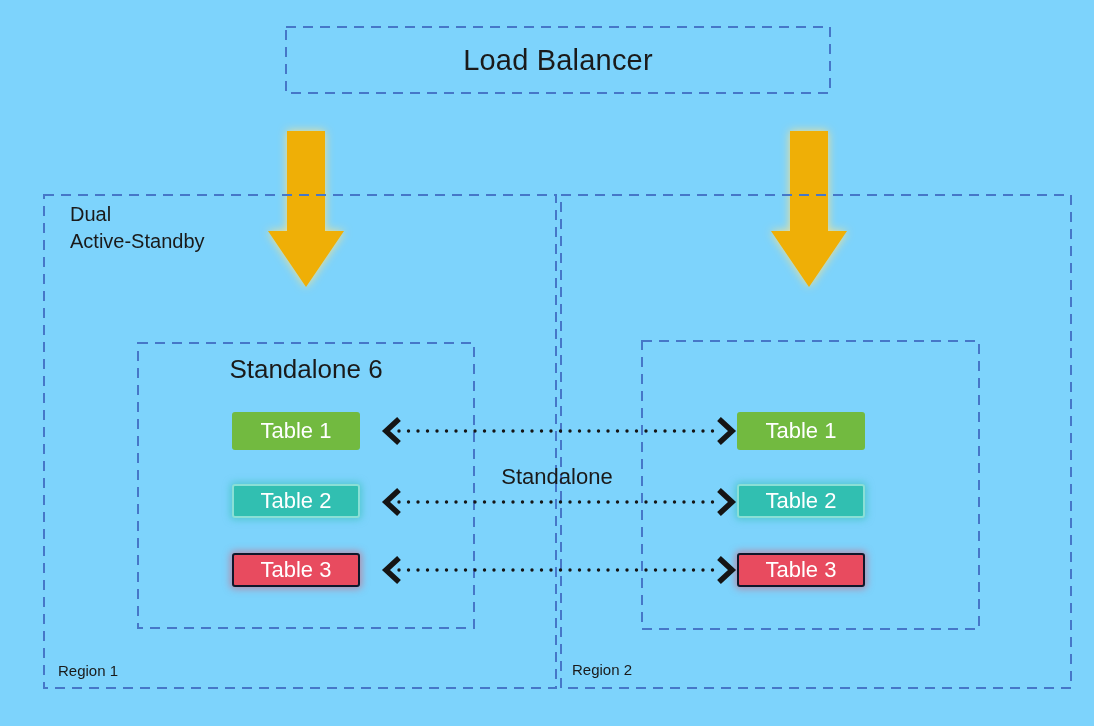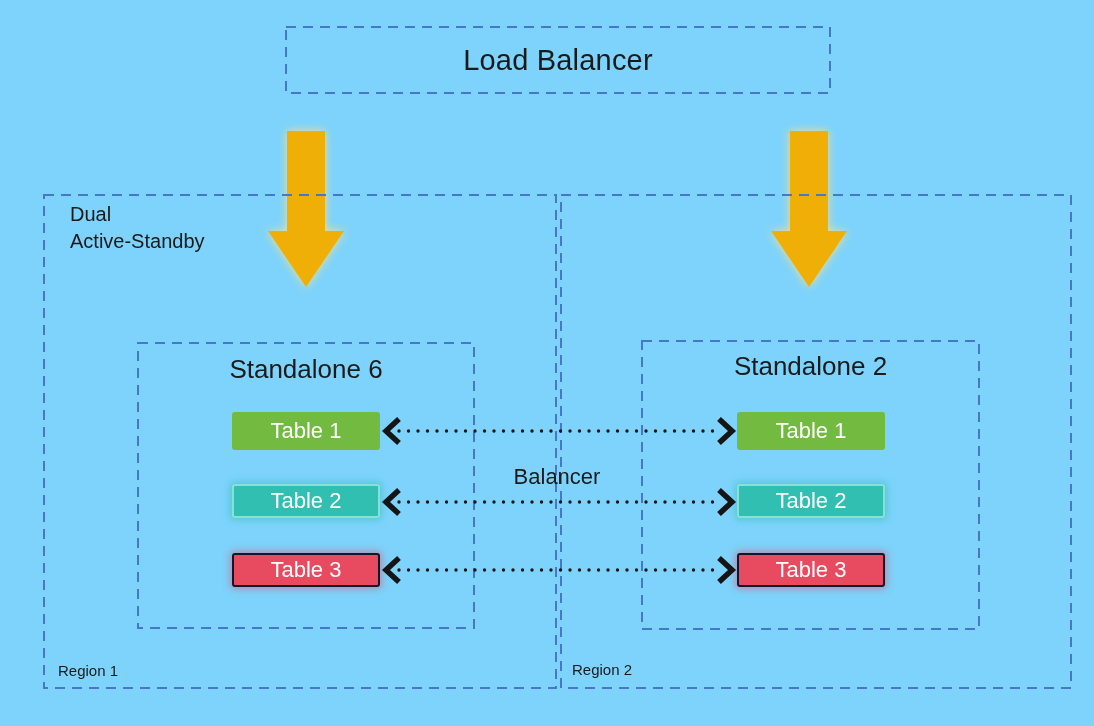--- a/index.html
+++ b/index.html
@@ -6,21 +6,21 @@
   .canvas{position:relative;width:1094px;height:726px;background:#7dd3fc;
           font-family:"Liberation Sans",sans-serif;color:#1a1a1a;overflow:hidden;}
   .dashed-box{position:absolute;}
   .dashed-box svg{display:block;}
   .lb-label{position:absolute;left:285px;top:26px;width:546px;height:68px;
             display:flex;align-items:center;justify-content:center;
             font-size:29px;letter-spacing:.2px;}
   .annot{position:absolute;left:58px;top:201px;font-size:20px;line-height:27px;margin-left:12px;}
   .region-label{position:absolute;font-size:15px;text-align:center;}
   .standalone-title{position:absolute;text-align:center;font-size:26px;}
-  .table-node{position:absolute;width:148px;display:flex;align-items:center;justify-content:center;
+  .table-node{position:absolute;width:128px;display:flex;align-items:center;justify-content:center;
               color:#ffffff;font-size:22px;border-radius:3px;box-sizing:border-box;}
   .t-green{height:38px;background:#72BA40;}
   .t-teal{height:34px;background:#31BFB1;border:2px solid #8adfd6;
           box-shadow:0 0 7px 2px rgba(49,191,177,0.55);}
   .t-red{height:34px;background:#E84B5F;border:2px solid #0f172a;
          box-shadow:0 0 7px 2px rgba(232,75,95,0.5);}
   .replicate{position:absolute;left:497px;top:464px;width:120px;text-align:center;font-size:22px;}
   .gold-arrow{position:absolute;width:80px;height:158px;}
   .gold-arrow svg{display:block;filter:drop-shadow(0 0 5px rgba(255,224,130,0.95));}
   .conn{position:absolute;width:356px;height:32px;}
@@ -73,21 +73,20 @@
         <rect x="1" y="1" width="336" height="285" fill="none" stroke="#4677C8" stroke-width="2" stroke-dasharray="10 7"></rect>
       </svg>
   </div>
   <div class="standalone-title" style="left:137px;top:354px;width:338px;">Standalone 6</div>
 
   <div class="dashed-box" style="left:641px;top:340px;">
     <svg width="339" height="290">
         <rect x="1" y="1" width="337" height="288" fill="none" stroke="#4677C8" stroke-width="2" stroke-dasharray="10 7"></rect>
       </svg>
   </div>
-  <div class="standalone-title" style="left:641px;top:351px;width:339px;">Standalone 2</div>
 
   <div class="table-node t-green" style="left:232px;top:412px;">
     <span>Table 1</span>
   </div>
   <div class="table-node t-teal" style="left:232px;top:484px;">
     <span>Table 2</span>
   </div>
   <div class="table-node t-red" style="left:232px;top:553px;">
     <span>Table 3</span>
   </div>
@@ -117,15 +116,15 @@
     </svg>
   </div>
   <div class="conn" style="left:381px;top:554px;">
     <svg width="356" height="32" viewBox="0 0 356 32">
       <line x1="18" y1="16" x2="338" y2="16" stroke="#151515" stroke-width="3.4" stroke-linecap="round" stroke-dasharray="0 9.5"></line>
       <path d="M18,4 L5,16 L18,28" fill="none" stroke="#151515" stroke-width="5.5" stroke-linejoin="miter"></path>
       <path d="M338,4 L351,16 L338,28" fill="none" stroke="#151515" stroke-width="5.5" stroke-linejoin="miter"></path>
     </svg>
   </div>
 
-  <div class="replicate">Balancer</div>
+  <div class="replicate">Standalone</div>
 
 </div>
 
 </body></html>

